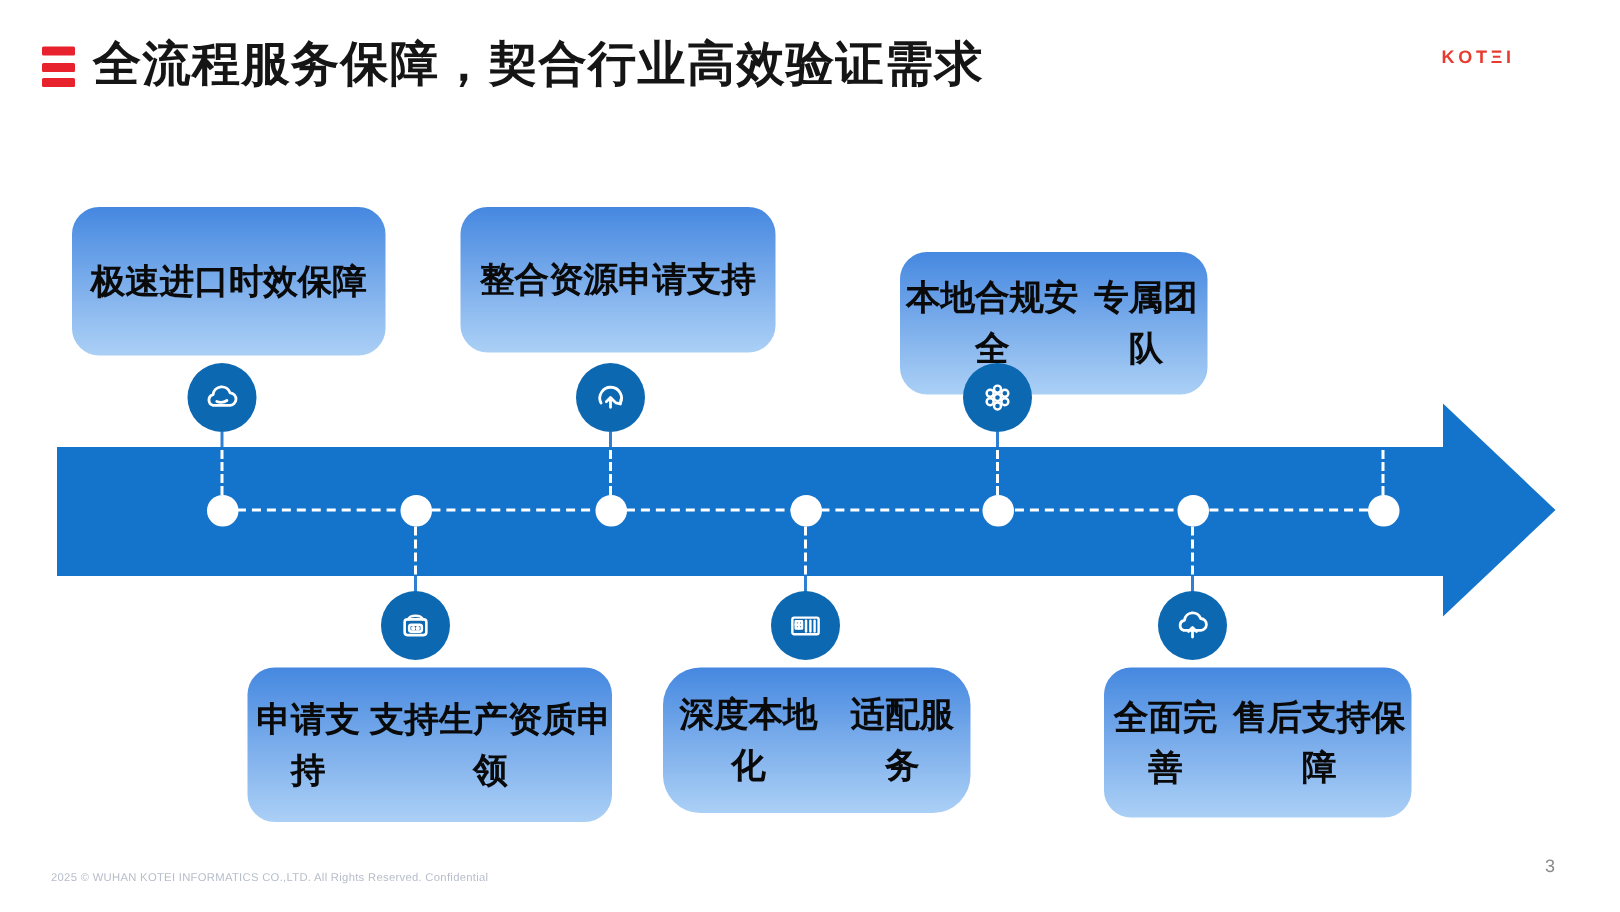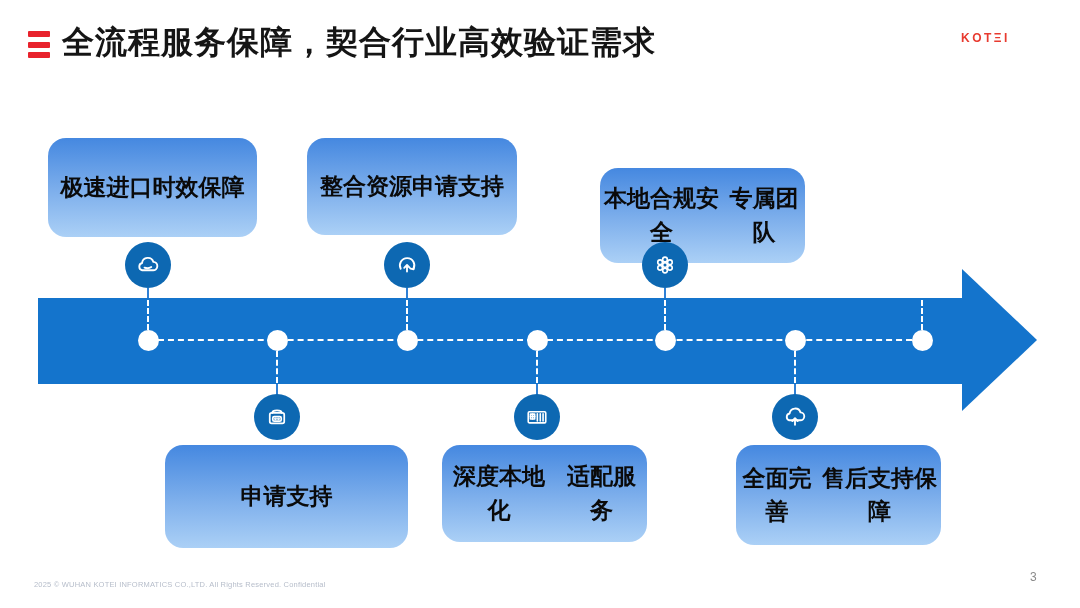--- a/index.html
+++ b/index.html
@@ -96,22 +96,23 @@
     <span>整合资源</span>
     <span>申请支持</span>
   </div>
   <div class="step-box" style="left:600px;top:140px;width:205px;height:95px;margin-top:28px;">
     <span>本地合规安全</span>
     <span>专属团队</span>
   </div>
 
   <div class="step-box" style="left:165px;top:445px;width:243px;height:103px;">
     <span>申请支持</span>
+    <span>支持生产资质申领</span>
   </div>
-  <div class="step-box" style="left:442px;top:445px;width:205px;height:97px;">
+  <div class="step-box" style="left:442px;top:445px;width:205px;height:97px;border-radius:25px;">
     <span>深度本地化</span>
     <span>适配服务</span>
   </div>
   <div class="step-box" style="left:702px;top:445px;width:205px;height:100px;margin-left:34px;">
     <span>全面完善</span>
     <span>售后支持保障</span>
   </div>
 
   <div class="icon-circle" style="left:125px;top:242px;">
     <svg width="28" height="28" viewBox="0 0 24 24" fill="none" stroke="#fff" stroke-width="1.6" stroke-linecap="round" stroke-linejoin="round">

